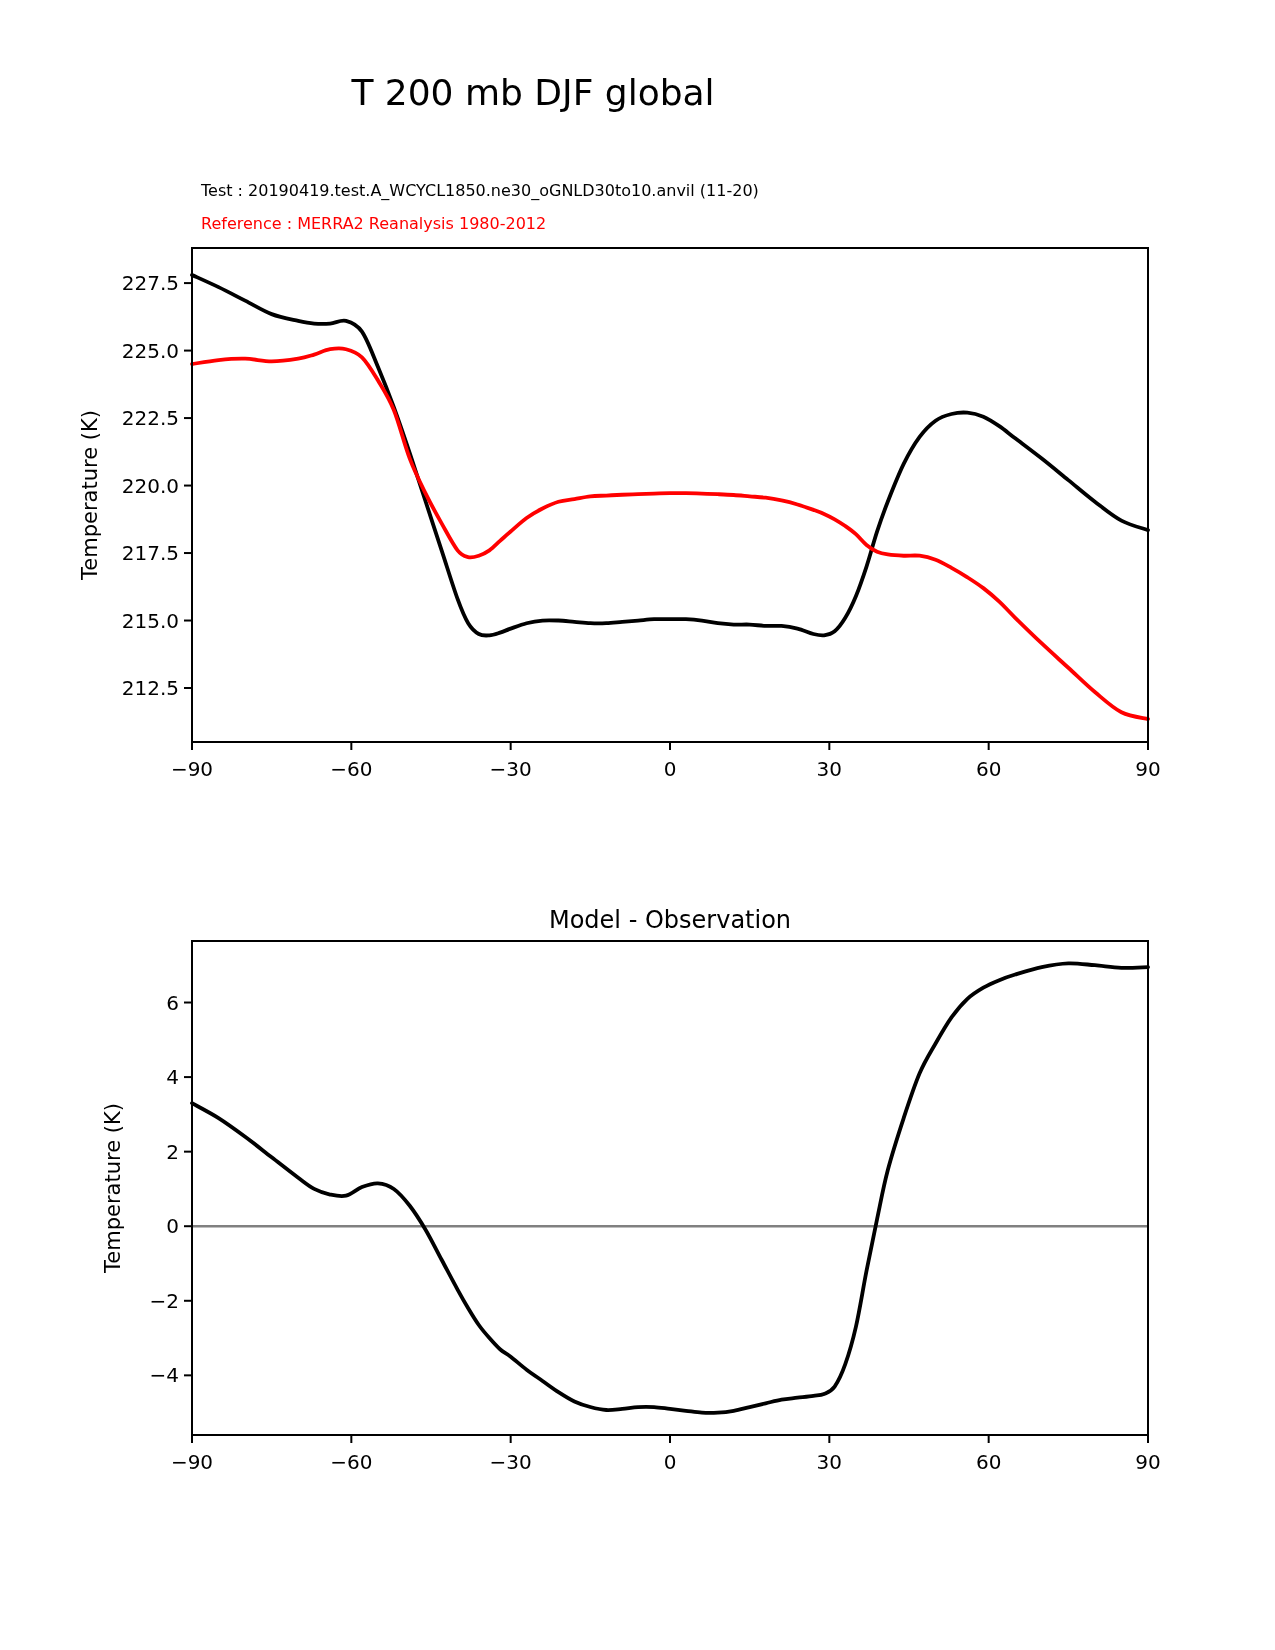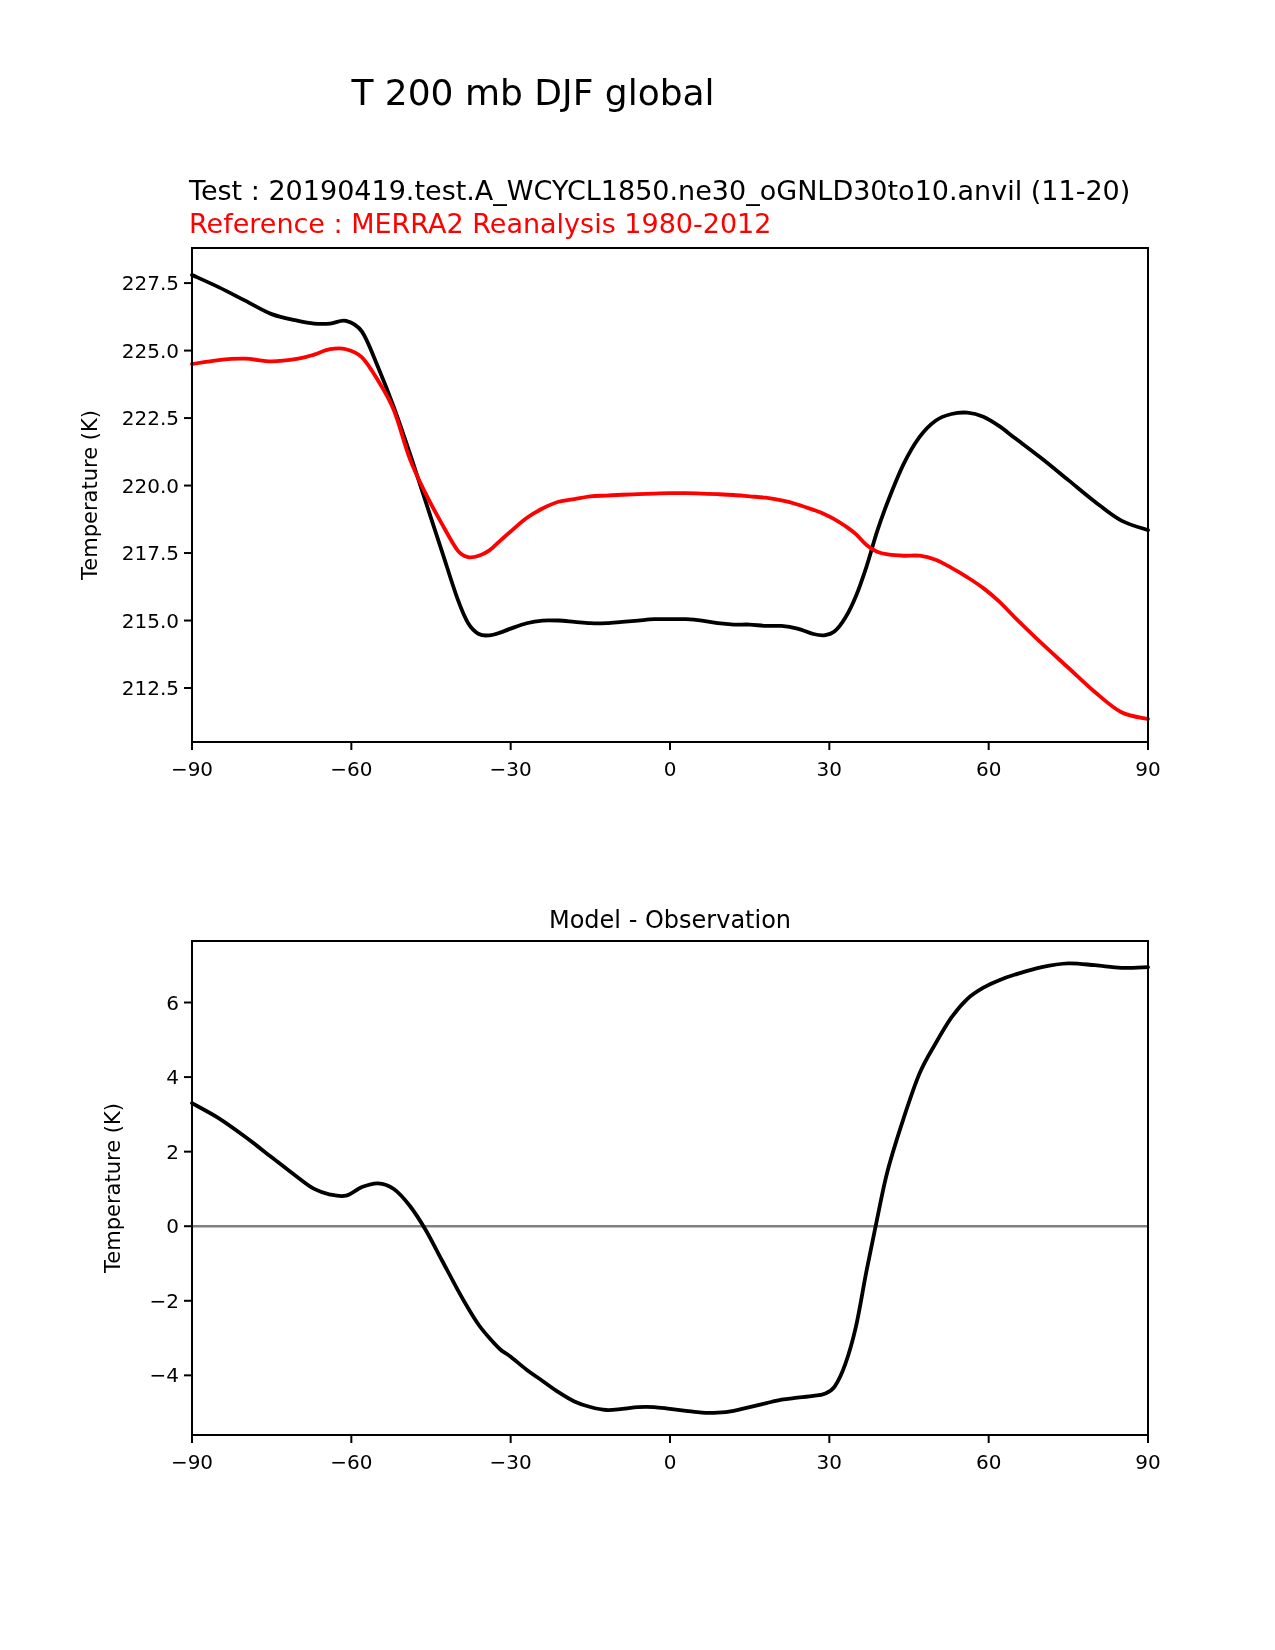--- a/index.html
+++ b/index.html
@@ -17,22 +17,22 @@
     left: 0;
     width: 1066px;
     text-align: center;
     font-size: 36px;
     color: #000000;
     white-space: nowrap;
   }
   .legend {
     position: absolute;
     top: 174px;
-    left: 189px;
-    font-size: 27px;
+    left: 201px;
+    font-size: 16px;
     line-height: 33px;
     white-space: nowrap;
   }
   .charts-svg {
     position: absolute;
     left: 0;
     top: 0;
   }
   .charts-svg text {
     font-family: "DejaVu Sans", sans-serif;

